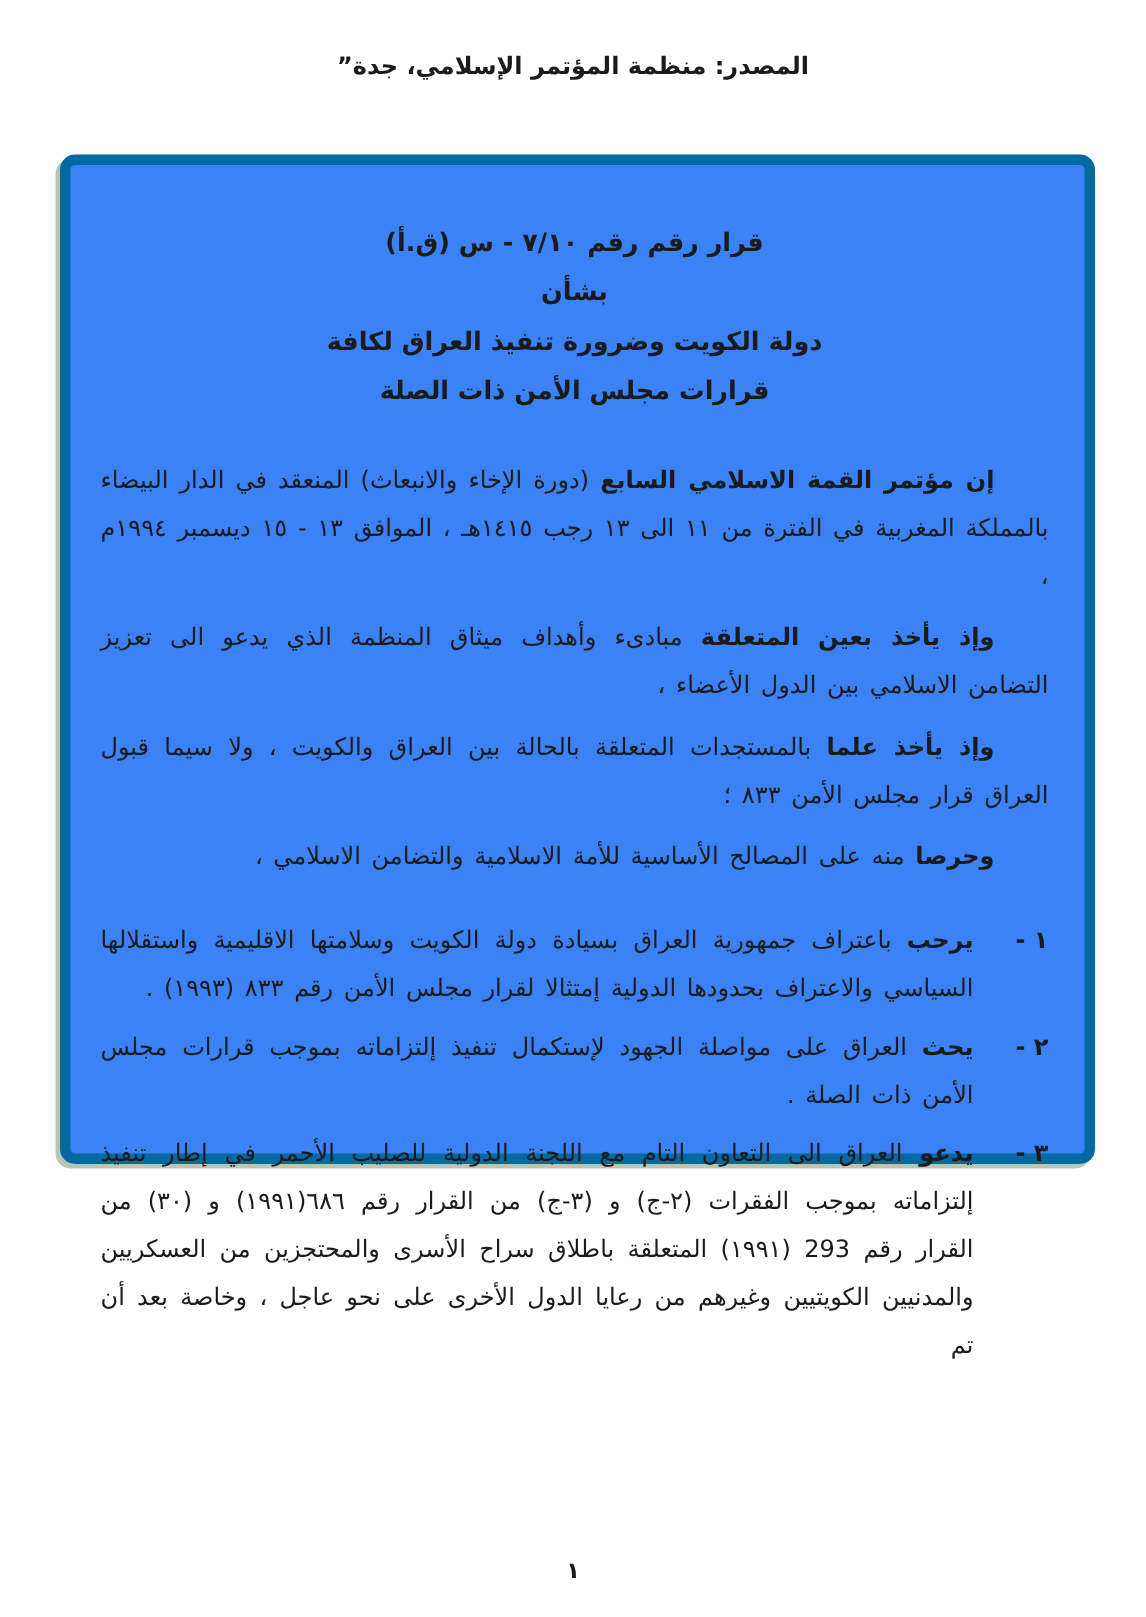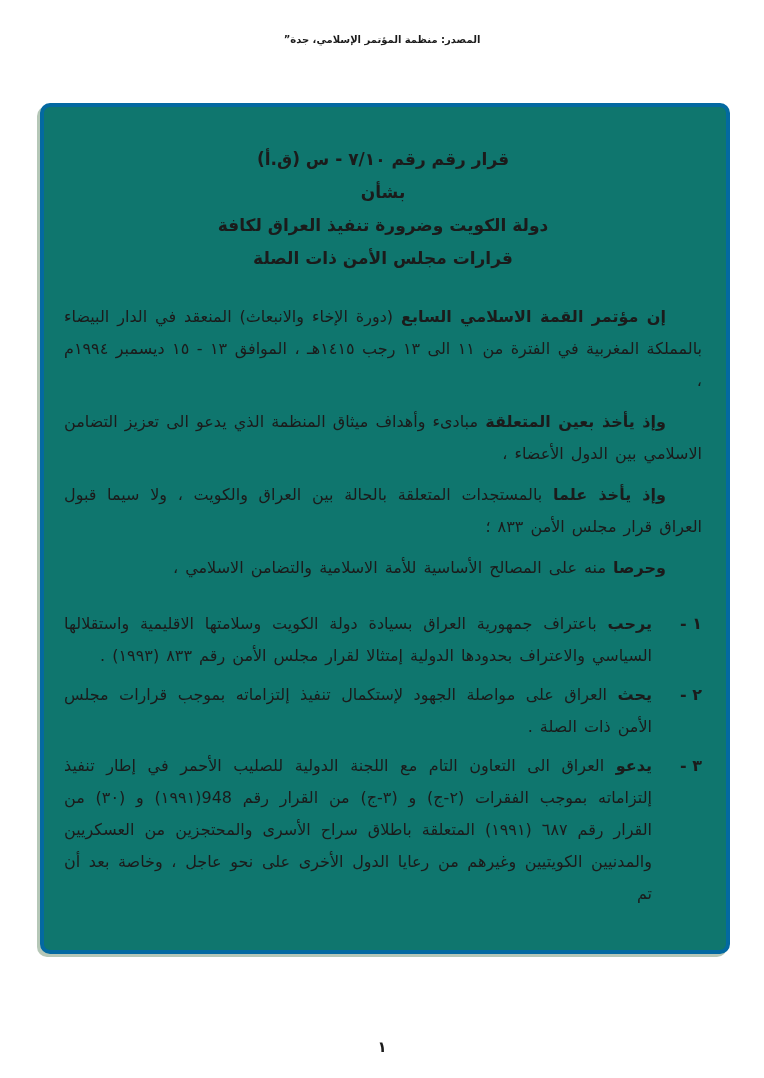--- a/index.html
+++ b/index.html
@@ -27,33 +27,33 @@
     direction: rtl;
   }
   .hdr1 {
     font-size: 13px;
     font-weight: bold;
     letter-spacing: 0;
     white-space: nowrap;
   }
   .hdr2 {
     margin-top: 6px;
-    font-size: 10px;
+    font-size: 16px;
     font-weight: bold;
   }
   .green-box {
     position: absolute;
     left: 40px;
     top: 103px;
     width: 690px;
-    height: 851px;
+    height: 673px;
     box-sizing: border-box;
-    border: 4px solid #0369a1;
+    border: 7px solid #0369a1;
     border-radius: 10px;
-    background: #0f766e;
+    background: #3b82f6;
     box-shadow: -3px 3px 0 rgba(90, 130, 95, 0.45);
   }
   .content {
     direction: rtl;
     padding: 0 24px 0 20px;
   }
   .title-block {
     margin-top: 36px;
     text-align: center;
     font-weight: bold;
@@ -144,21 +144,21 @@
             <span class="itext"><span class="lead">يرحب</span><span> باعتراف جمهورية العراق بسيادة دولة الكويت وسلامتها الاقليمية واستقلالها السياسي والاعتراف بحدودها الدولية إمتثالا لقرار مجلس الأمن رقم ٨٣٣ (١٩٩٣) .</span></span>
           </div>
 
           <div class="item">
             <span class="num">٢ -</span>
             <span class="itext"><span class="lead">يحث</span><span> العراق على مواصلة الجهود لإستكمال تنفيذ إلتزاماته بموجب قرارات مجلس الأمن ذات الصلة .</span></span>
           </div>
 
           <div class="item">
             <span class="num">٣ -</span>
-            <span class="itext"><span class="lead">يدعو</span><span> العراق الى التعاون التام مع اللجنة الدولية للصليب الأحمر في إطار تنفيذ إلتزاماته بموجب الفقرات (٢-ج) و (٣-ج) من القرار رقم 948(١٩٩١) و (٣٠) من القرار رقم ٦٨٧ (١٩٩١) المتعلقة باطلاق سراح الأسرى والمحتجزين من العسكريين والمدنيين الكويتيين وغيرهم من رعايا الدول الأخرى على نحو عاجل ، وخاصة بعد أن تم</span></span>
+            <span class="itext"><span class="lead">يدعو</span><span> العراق الى التعاون التام مع اللجنة الدولية للصليب الأحمر في إطار تنفيذ إلتزاماته بموجب الفقرات (٢-ج) و (٣-ج) من القرار رقم ٦٨٦(١٩٩١) و (٣٠) من القرار رقم 293 (١٩٩١) المتعلقة باطلاق سراح الأسرى والمحتجزين من العسكريين والمدنيين الكويتيين وغيرهم من رعايا الدول الأخرى على نحو عاجل ، وخاصة بعد أن تم</span></span>
           </div>
 
         </div>
       </div>
     </div>
   </div>
 
   <div class="page-number">١</div>
 
 </div>

